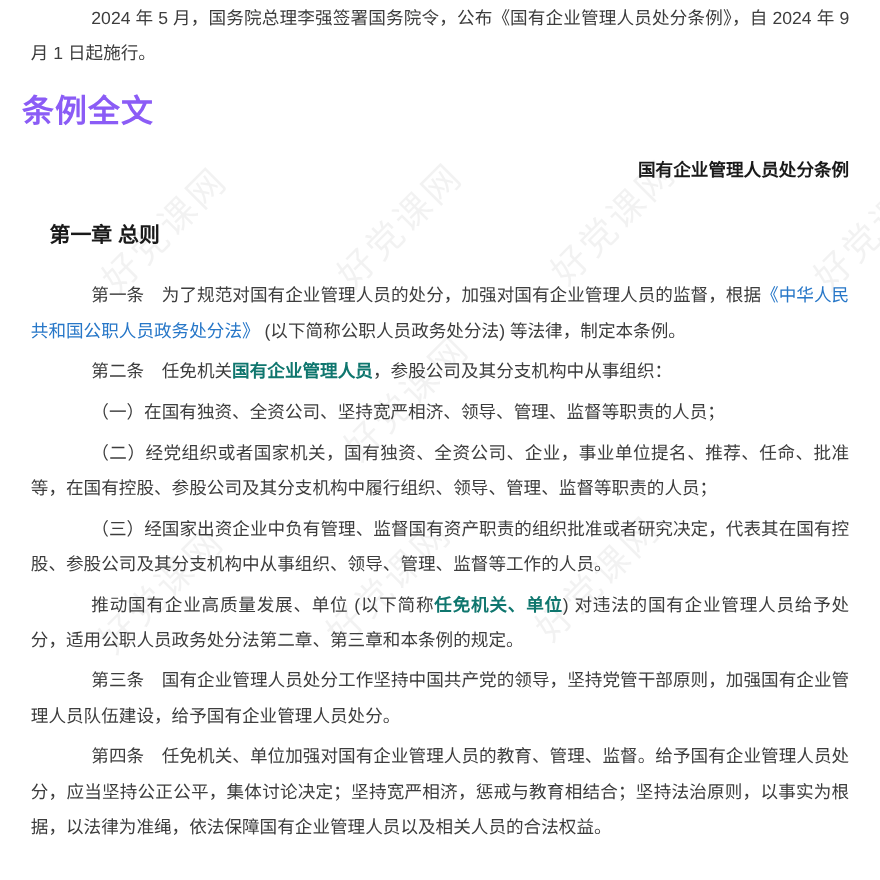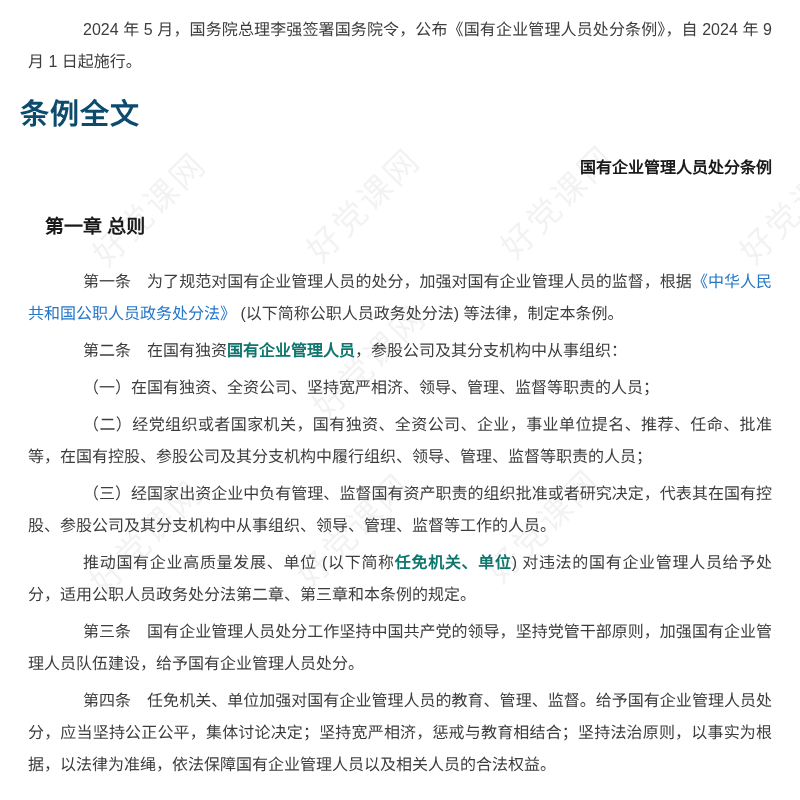--- a/index.html
+++ b/index.html
@@ -7,30 +7,30 @@
     width:800px;height:800px;background:#ffffff;
     font-family:"Liberation Sans","DejaVu Sans",sans-serif;
     -webkit-font-smoothing:antialiased;
   }
   .page{position:relative;width:800px;height:800px;overflow:hidden;background:#ffffff;}
   .watermark-layer{position:absolute;inset:0;z-index:0;pointer-events:none;}
   .wm{
     position:absolute;transform:translate(-50%,-50%) rotate(-45deg);
     font-size:33px;font-weight:400;letter-spacing:3px;white-space:nowrap;
   }
-  .content{position:relative;z-index:1;padding:14px 28px 0 28px;}
+  .content{position:relative;z-index:1;padding:2px 28px 0 28px;}
   .para{
     font-size:16px;line-height:32px;color:#3d3d3d;
     text-align:justify;text-indent:55px;margin:0 0 5px 0;
   }
   .para .b{font-weight:700;color:#0f766e;}
   .law-link{color:#2777c8;text-decoration:none;cursor:pointer;}
   .intro{margin:0;}
   .section-title{
-    font-size:29px;line-height:36px;font-weight:700;color:#0c4a6e;
+    font-size:29px;line-height:36px;font-weight:700;color:#8b5cf6;
     margin:18px 0 0 -8px;letter-spacing:1px;
   }
   .doc-title{
     font-size:16px;line-height:24px;font-weight:700;color:#1a1a1a;
     margin:24px 0 0 0;text-indent:57px;text-align:right;
   }
   .chapter-title{
     font-size:19px;line-height:26px;font-weight:700;color:#1a1a1a;
     margin:34px 0 0 17px;
   }
@@ -50,21 +50,21 @@
       <div class="wm" style="left: 352px; top: 528px; color: rgba(0, 0, 0, 0.05);">好党课网</div>
       <div class="wm" style="left: 542px; top: 524px; color: rgba(0, 0, 0, 0.05);">好党课网</div>
     </div>
   <div class="content">
     <p class="para intro">2024 年 5 月，国务院总理李强签署国务院令，公布《国有企业管理人员处分条例》，自 2024 年 9 月 1 日起施行。</p>
     <h1 class="section-title">条例全文</h1>
     <p class="doc-title">国有企业管理人员处分条例</p>
     <h2 class="chapter-title">第一章 总则</h2>
     <div class="article-body" id="articles">
         <p class="para"><span class="">第一条　为了规范对国有企业管理人员的处分，加强对国有企业管理人员的监督，根据</span><a class="law-link">《中华人民共和国公职人员政务处分法》</a><span class=""> (以下简称公职人员政务处分法) 等法律，制定本条例。</span></p>
-        <p class="para"><span class="">第二条　在国有独资</span><span class="b">国有企业管理人员</span><span class="">，参股公司及其分支机构中从事组织：</span></p>
+        <p class="para"><span class="">第二条　任免机关</span><span class="b">国有企业管理人员</span><span class="">，参股公司及其分支机构中从事组织：</span></p>
         <p class="para"><span class="">（一）在国有独资、全资公司、坚持宽严相济、领导、管理、监督等职责的人员；</span></p>
         <p class="para"><span class="">（二）经党组织或者国家机关，国有独资、全资公司、企业，事业单位提名、推荐、任命、批准等，在国有控股、参股公司及其分支机构中履行组织、领导、管理、监督等职责的人员；</span></p>
         <p class="para"><span class="">（三）经国家出资企业中负有管理、监督国有资产职责的组织批准或者研究决定，代表其在国有控股、参股公司及其分支机构中从事组织、领导、管理、监督等工作的人员。</span></p>
         <p class="para"><span class="">推动国有企业高质量发展、单位 (以下简称</span><span class="b">任免机关、单位</span><span class="">) 对违法的国有企业管理人员给予处分，适用公职人员政务处分法第二章、第三章和本条例的规定。</span></p>
         <p class="para"><span class="">第三条　国有企业管理人员处分工作坚持中国共产党的领导，坚持党管干部原则，加强国有企业管理人员队伍建设，给予国有企业管理人员处分。</span></p>
         <p class="para"><span class="">第四条　任免机关、单位加强对国有企业管理人员的教育、管理、监督。给予国有企业管理人员处分，应当坚持公正公平，集体讨论决定；坚持宽严相济，惩戒与教育相结合；坚持法治原则，以事实为根据，以法律为准绳，依法保障国有企业管理人员以及相关人员的合法权益。</span></p>
       </div>
   </div>
 </div>
 

